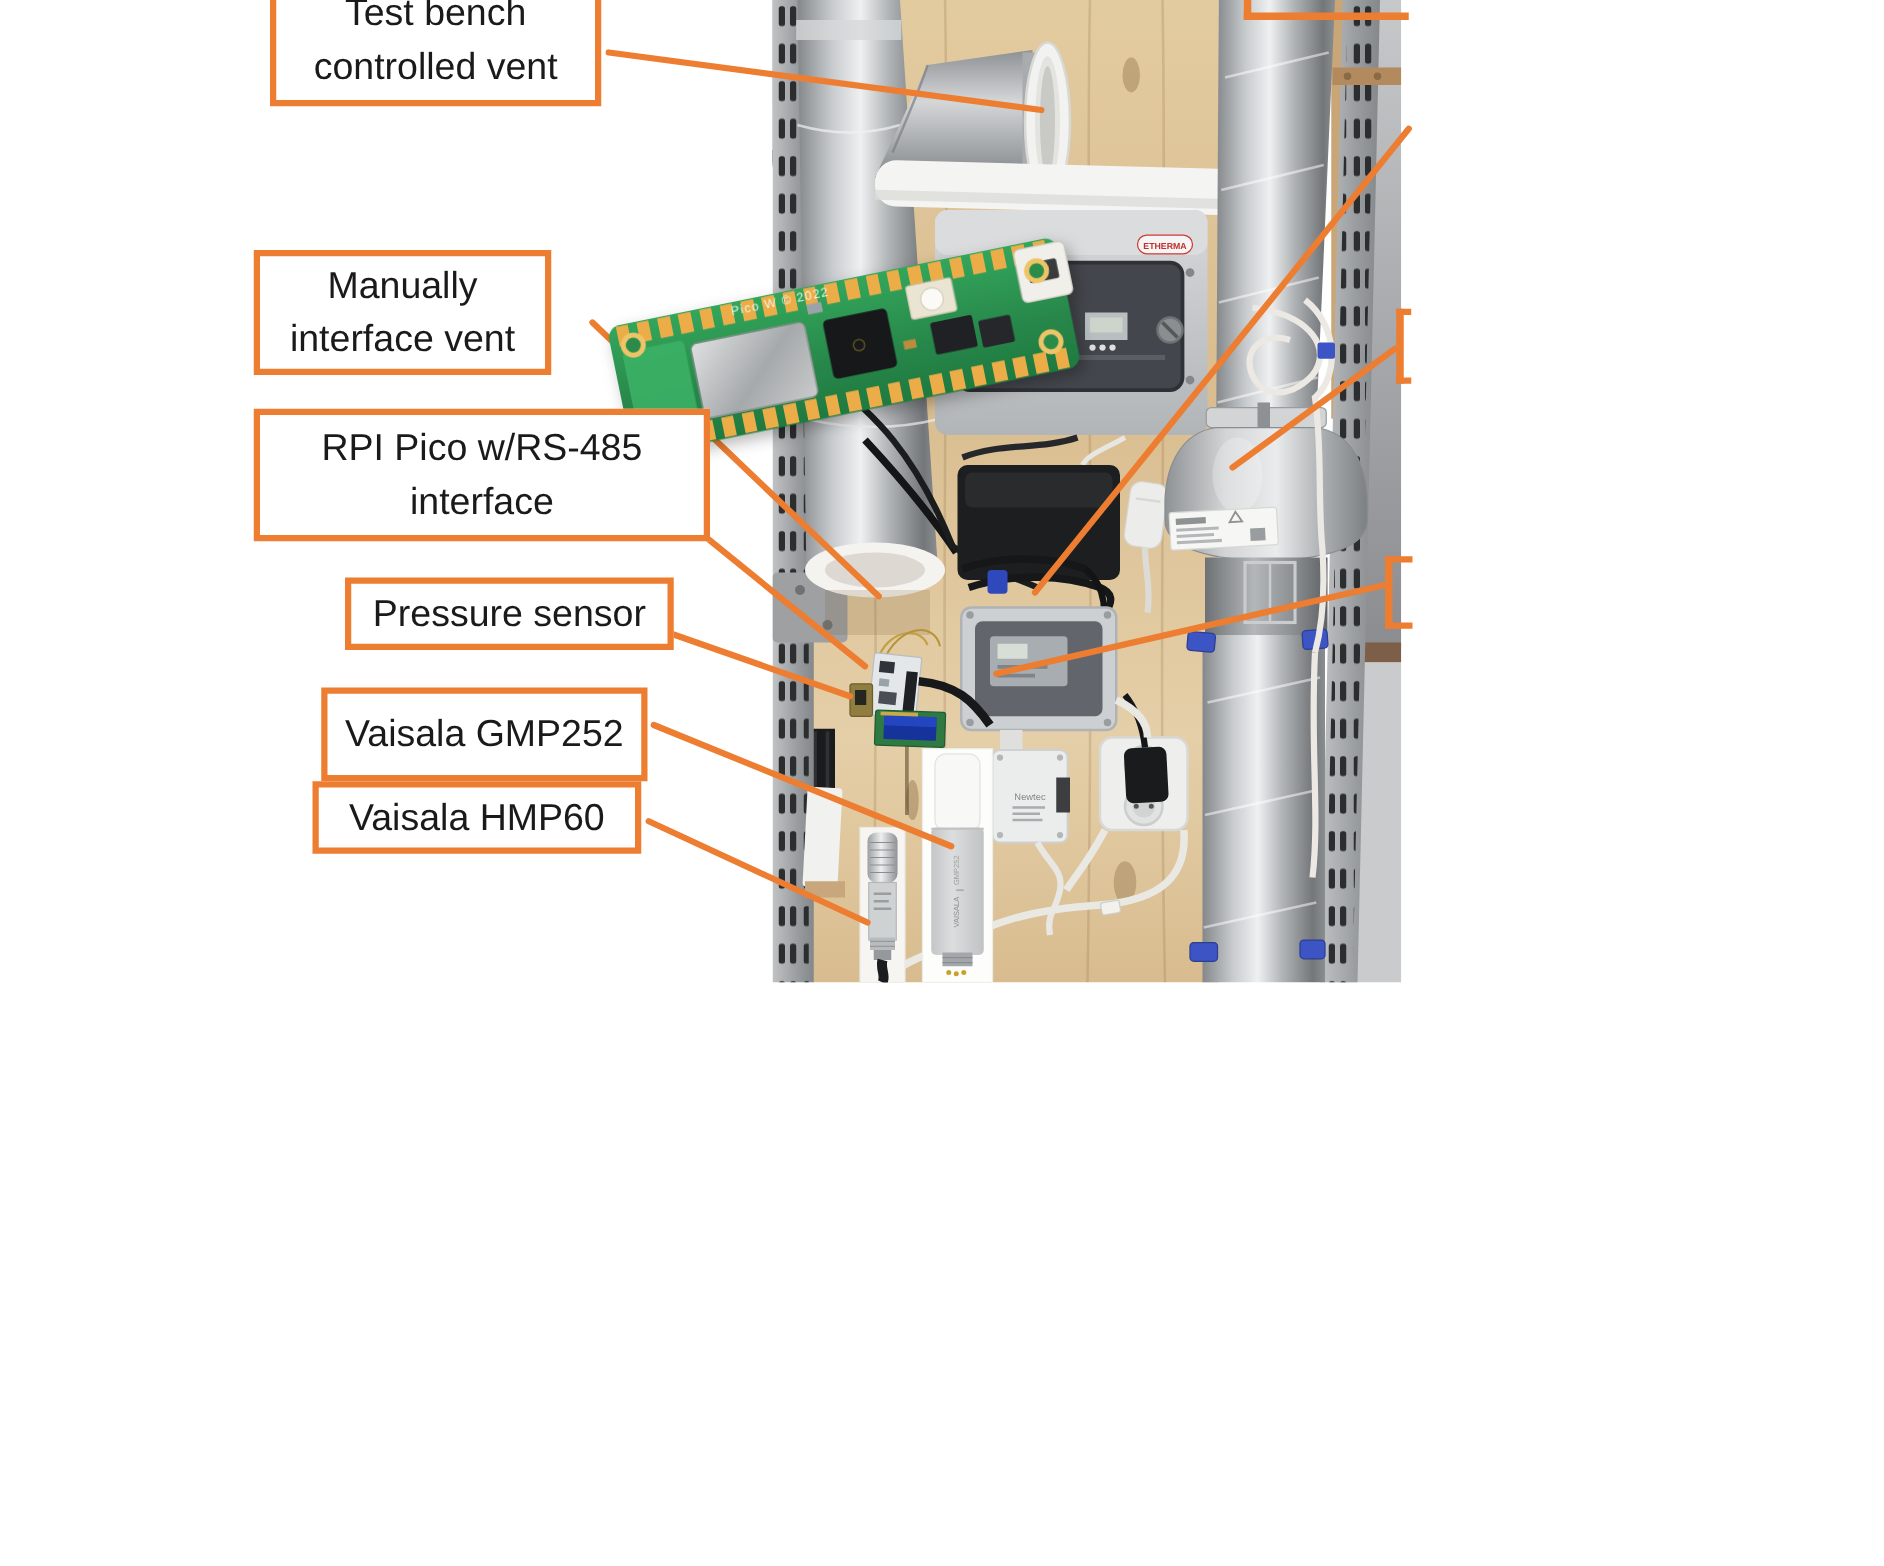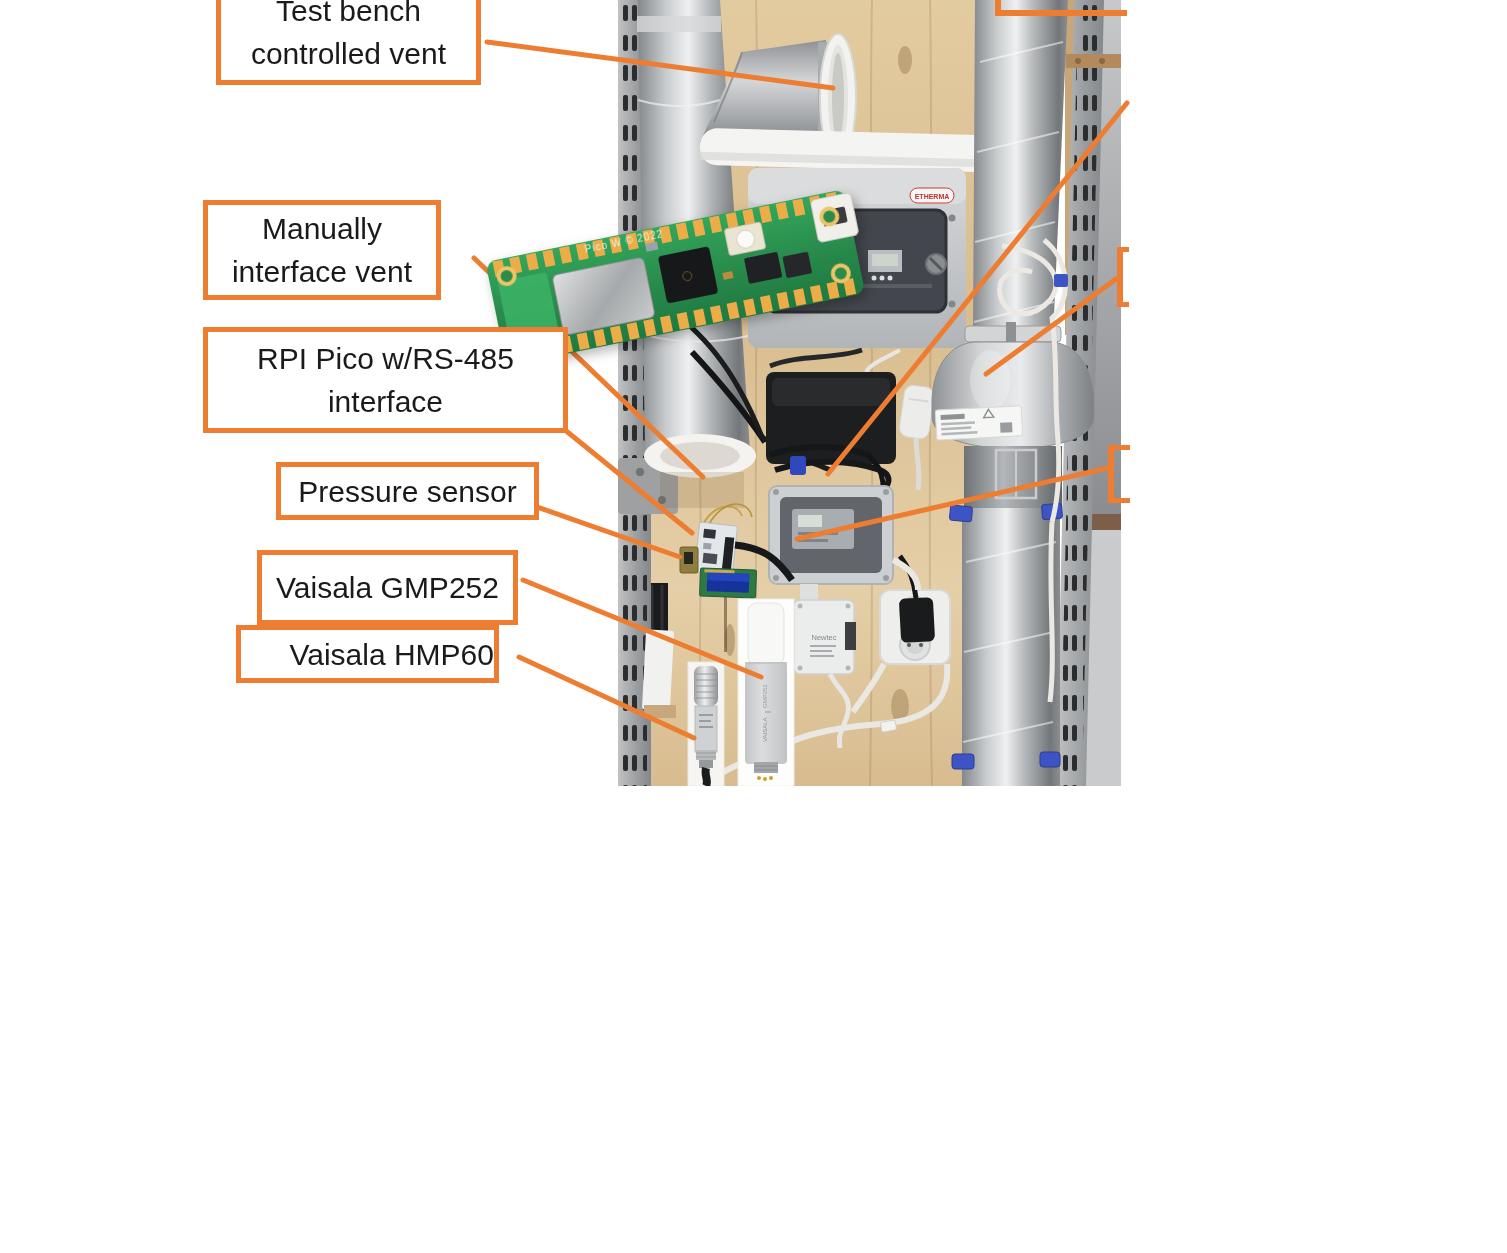--- a/index.html
+++ b/index.html
@@ -423,21 +423,21 @@
   </div>
 
   <div class="label-box" style="left:232px; top:462px; width:263px; height:58px;margin-left:44px;">
     <span>Pressure sensor</span>
   </div>
 
   <div class="label-box" style="left:257px; top:550px; width:261px; height:75px;">
     <span>Vaisala GMP252</span>
   </div>
 
-  <div class="label-box" style="left:236px; top:625px; width:263px; height:58px;text-align:right;">
+  <div class="label-box" style="left:250px; top:625px; width:263px; height:58px;">
     <span>Vaisala HMP60</span>
   </div>
 
   <div class="pbox" style="left:995px; top:-62px; width:132px; height:78px; border-left-width:6px; border-bottom-width:6px;"></div>
   <div class="pbox" style="left:1117px; top:247px; width:12px; height:60px; border-left-width:6px; border-top-width:5px; border-bottom-width:5px;"></div>
   <div class="pbox" style="left:1108px; top:445px; width:22px; height:58px; border-left-width:6px; border-top-width:5px; border-bottom-width:5px;"></div>
 
 </div>
 
 </body></html>

